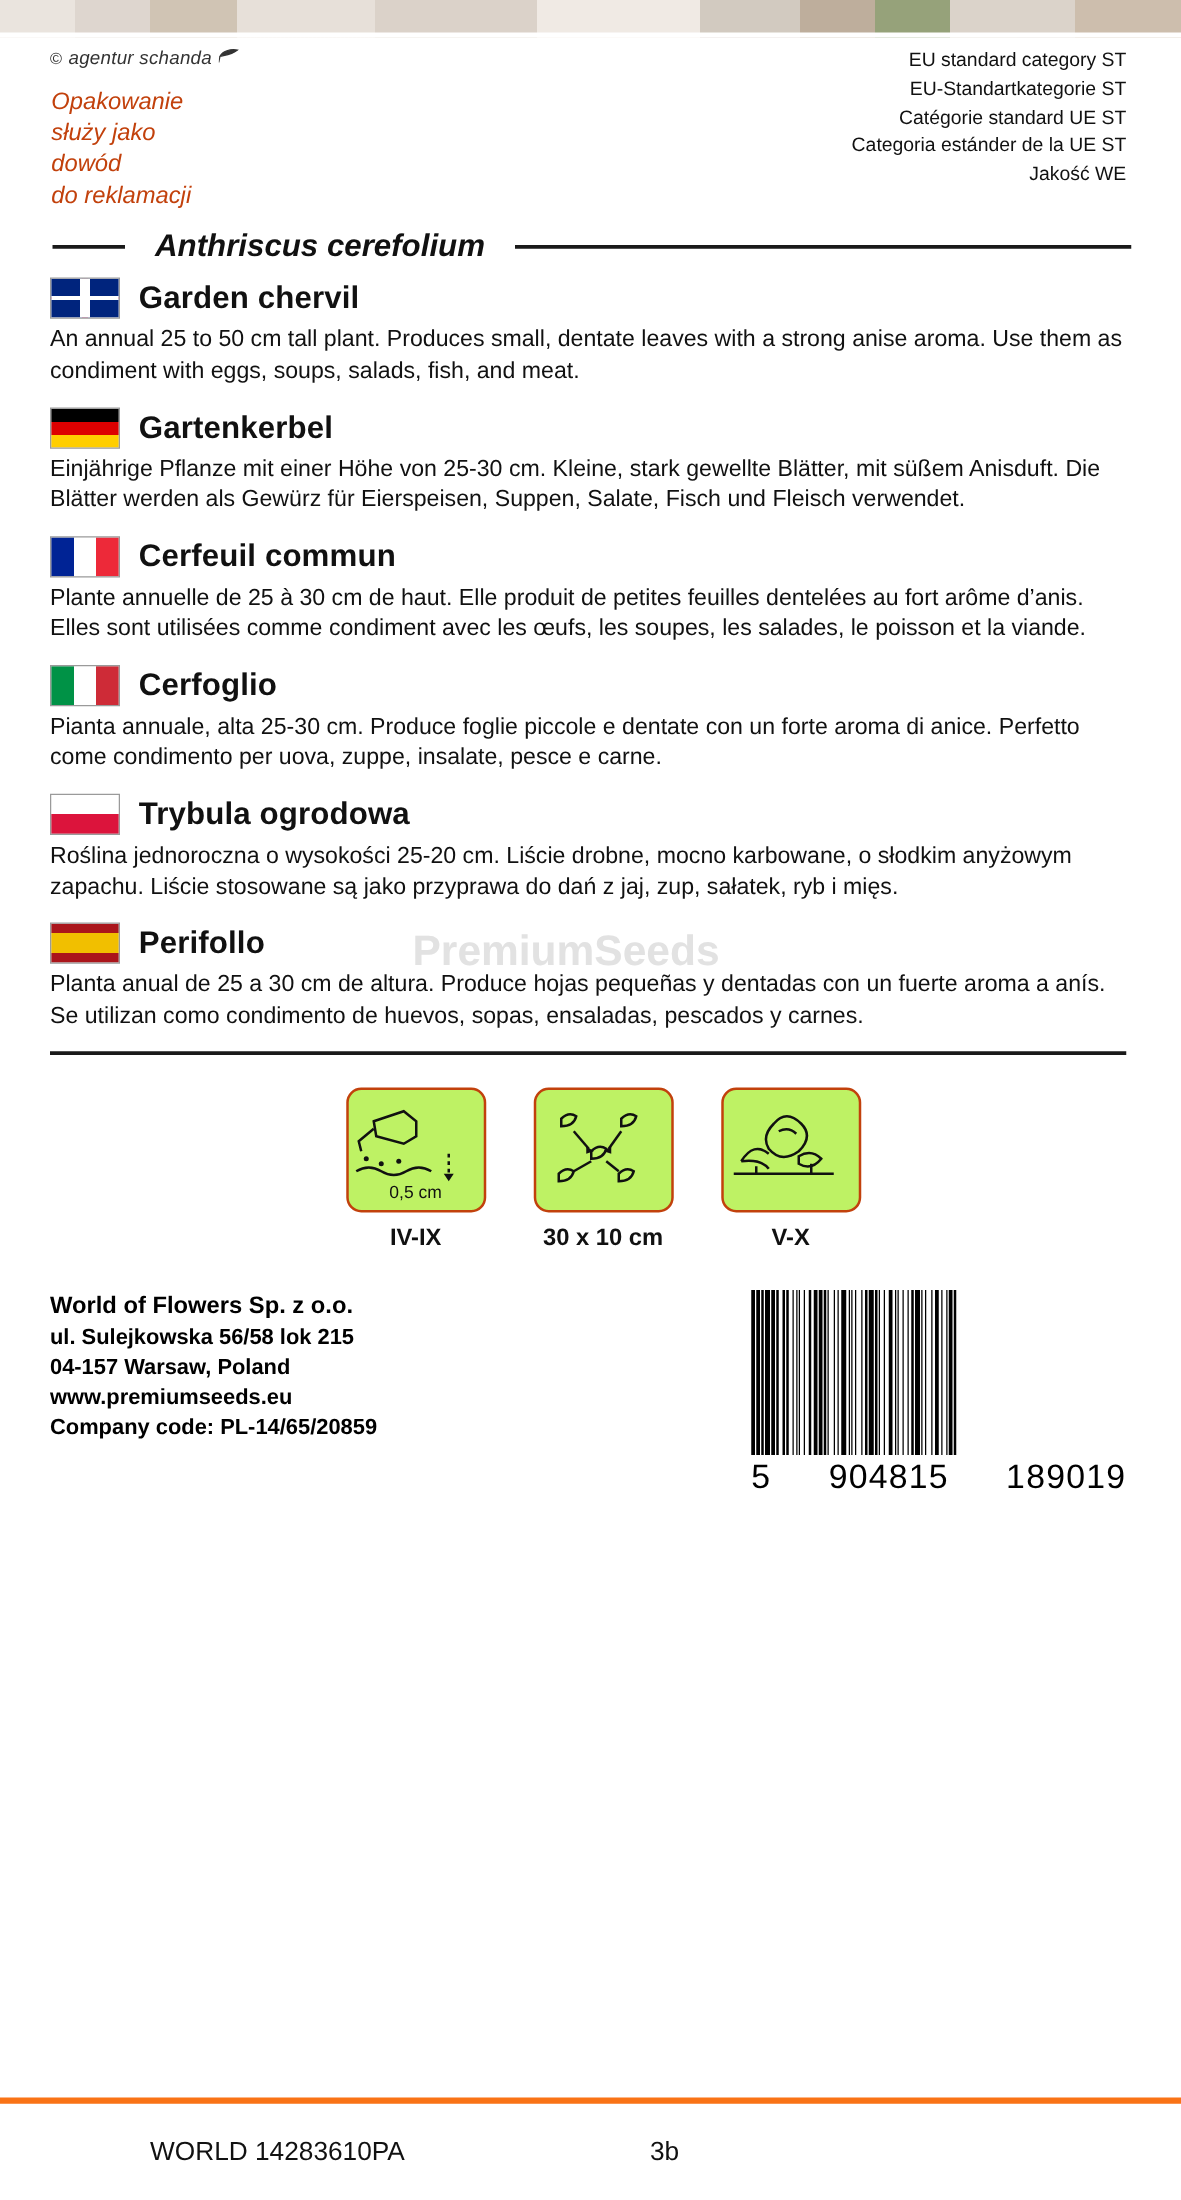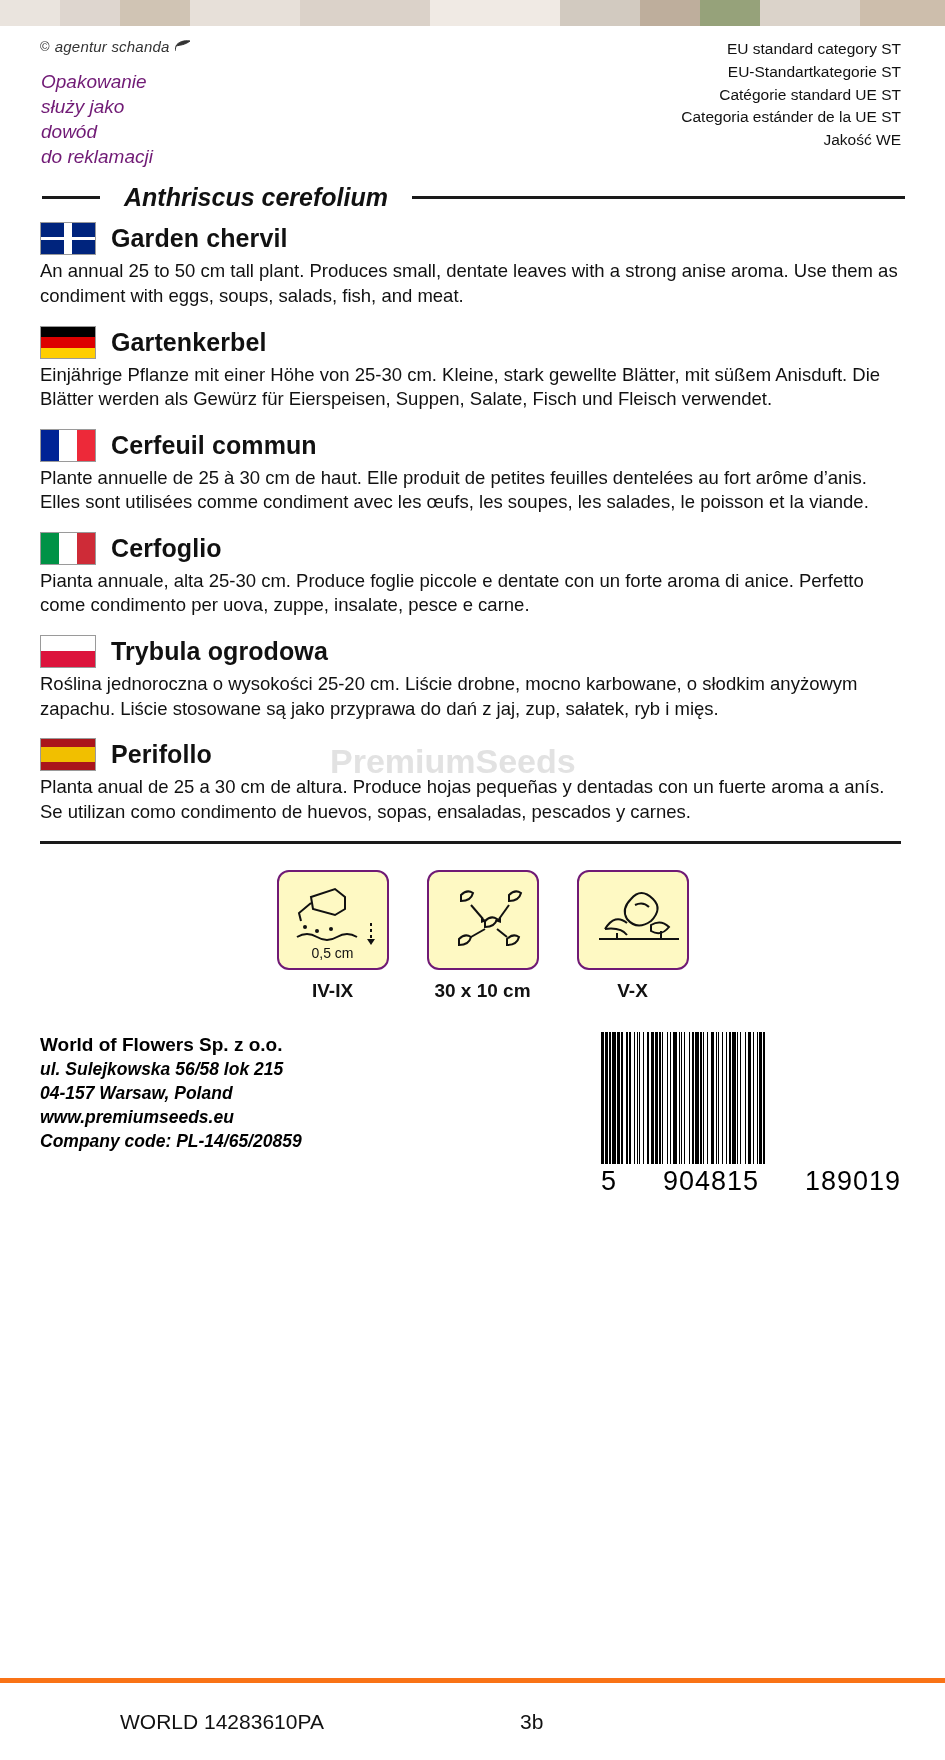--- a/index.html
+++ b/index.html
@@ -52,21 +52,21 @@
     padding: 8px 44px 0 40px;
   }
   .brand {
     font-size: 15px; font-style: italic; color: #333;
     display: flex; align-items: center; gap: 5px;
     letter-spacing: .2px;
   }
   .brand .copy { font-size: 13px; font-style: normal; }
   .brand .leaf-icon { display: inline-block; }
   .claim {
-    margin-top: 14px; font-size: 19px; font-style: italic; color: #701a75;
+    margin-top: 14px; font-size: 19px; font-style: italic; color: #c2410c;
     line-height: 1.32; padding-left: 1px;
   }
   .eu-block { text-align: right; font-size: 15.5px; line-height: 1.47; color: #111; }
 
   
   .title-row {
     display: flex; align-items: center; gap: 24px;
     margin: 14px 40px 0 42px;
   }
   .title-row .rule-left { width: 58px; height: 3px; background: #1a1a1a; }
@@ -114,38 +114,38 @@
   .divider { height: 3px; background: #1a1a1a; margin: 6px 44px 0 40px; }
 
   
   .icon-row {
     display: flex; justify-content: center; gap: 38px;
     margin-top: 26px; padding-left: 20px;
   }
   .icon-item { width: 112px; text-align: center; }
   .icon-box {
     width: 112px; height: 100px;
-    border: 2px solid #701a75; border-radius: 12px;
-    position: relative; background: #fef9c3;
-    display: flex; align-items: center; justify-content: flex-end;
+    border: 2px solid #c2410c; border-radius: 12px;
+    position: relative; background: #bef264;
+    display: flex; align-items: center; justify-content: flex-start;
   }
   .icon-caption { margin-top: 10px; font-size: 19px; font-weight: bold; color: #111; }
   .depth-label {
     position: absolute; bottom: 7px; left: 50%; transform: translateX(-50%);
     font-size: 14px; color: #111;
   }
 
   
   .footer {
     display: flex; justify-content: space-between; align-items: flex-start;
     margin: 30px 44px 0 40px;
   }
   .company { font-size: 17.5px; line-height: 1.36; color: #000000; }
   .company .name { font-weight: bold; font-size: 19px; }
-  .company .line { font-weight: bold; font-style: italic; }
+  .company .line { font-weight: bold; }
 
   .barcode-wrap { width: 300px; }
   .barcode { height: 132px; display: flex; align-items: flex-end; gap: 0; }
   .barcode i { display: block; background: #000; height: 100%; }
   .barcode-digits {
     display: flex; justify-content: space-between;
     font-size: 27px; letter-spacing: 1px; margin-top: 2px; color: #000;
     font-family: "Liberation Sans", sans-serif;
   }
 

